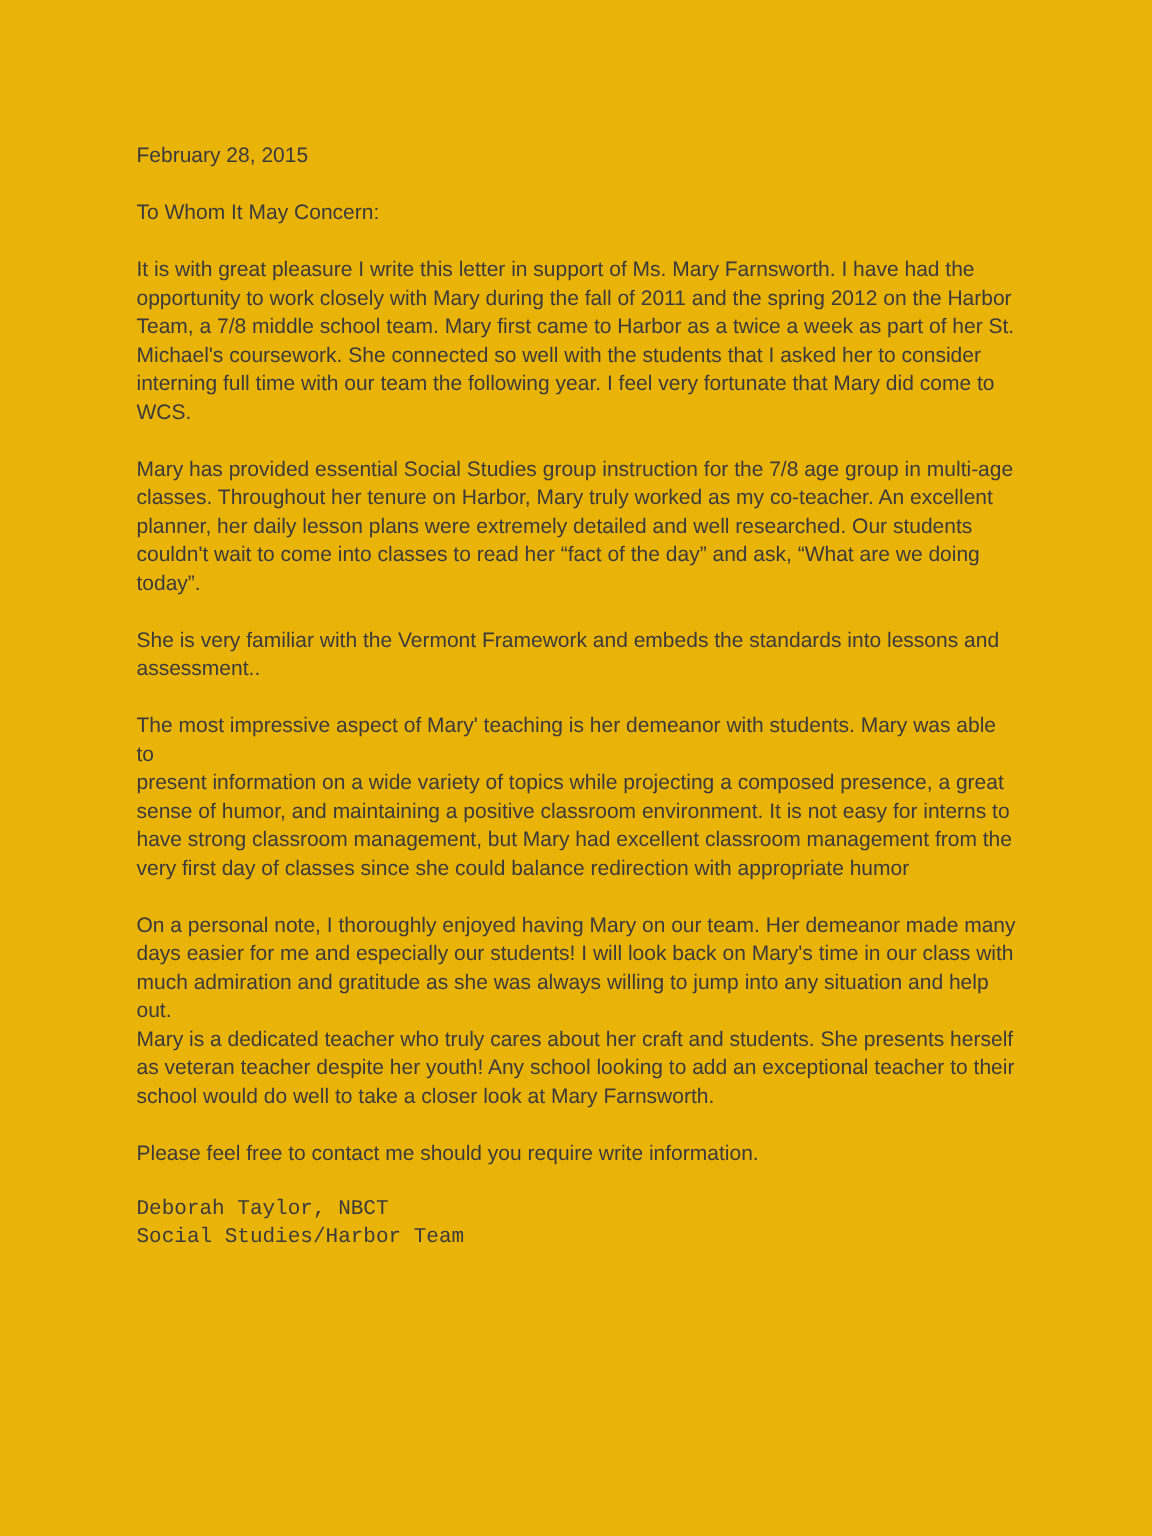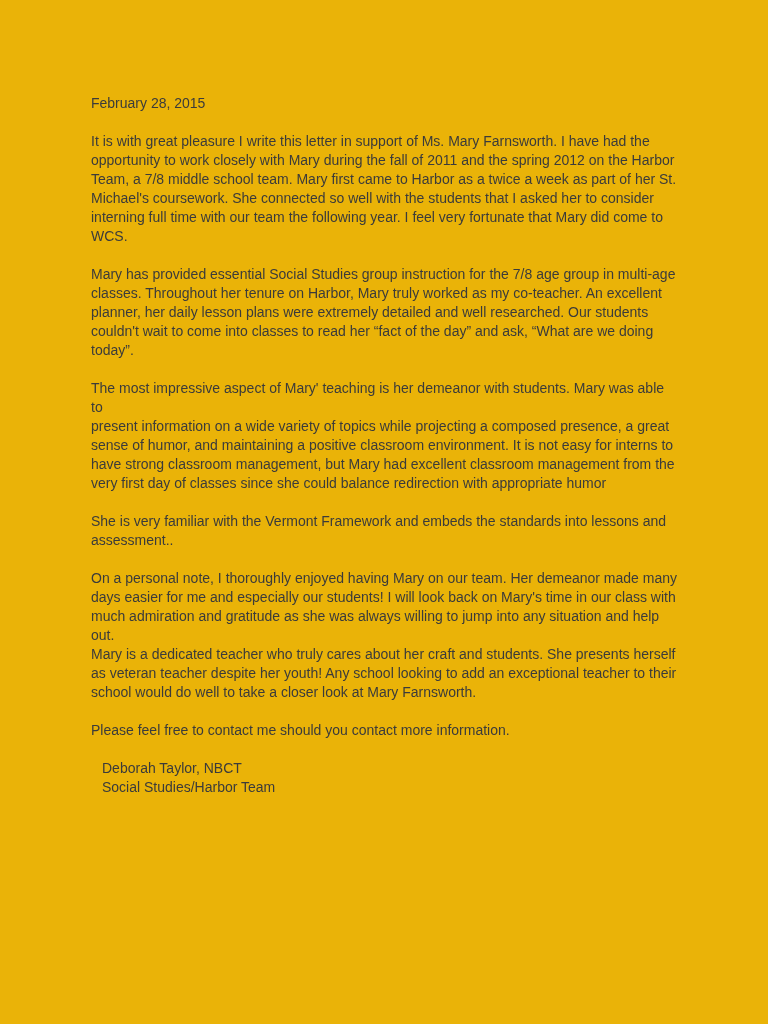--- a/index.html
+++ b/index.html
@@ -23,61 +23,63 @@
     font-size: 14px;
     line-height: 19px;
     color: #3b3b3b;
     -webkit-font-smoothing: antialiased;
   }
   .block {
     margin: 0 0 19px 0;
     white-space: pre-line;
   }
   .sig-block {
-    margin: 11px;
+    margin: 0;
     white-space: pre-line;
+    font-family: Liberation Mono, monospace;
   }
 </style>
 </head>
 <body>
 
 <div class="page">
   <div class="letter-content">
 
     <div class="block">February 28, 2015</div>
 
+    <div class="block">To Whom It May Concern:</div>
 
     <div class="block">It is with great pleasure I write this letter in support of Ms. Mary Farnsworth. I have had the
 opportunity to work closely with Mary during the fall of 2011 and the spring 2012 on the Harbor
 Team, a 7/8 middle school team. Mary first came to Harbor as a twice a week as part of her St.
 Michael's coursework. She connected so well with the students that I asked her to consider
 interning full time with our team the following year. I feel very fortunate that Mary did come to
 WCS.</div>
 
     <div class="block">Mary has provided essential Social Studies group instruction for the 7/8 age group in multi-age
 classes. Throughout her tenure on Harbor, Mary truly worked as my co-teacher. An excellent
 planner, her daily lesson plans were extremely detailed and well researched. Our students
 couldn't wait to come into classes to read her “fact of the day” and ask, “What are we doing
 today”.</div>
 
+    <div class="block">She is very familiar with the Vermont Framework and embeds the standards into lessons and
+assessment..</div>
+
     <div class="block">The most impressive aspect of Mary' teaching is her demeanor with students. Mary was able to
 present information on a wide variety of topics while projecting a composed presence, a great
 sense of humor, and maintaining a positive classroom environment. It is not easy for interns to
 have strong classroom management, but Mary had excellent classroom management from the
 very first day of classes since she could balance redirection with appropriate humor</div>
-
-    <div class="block">She is very familiar with the Vermont Framework and embeds the standards into lessons and
-assessment..</div>
 
     <div class="block">On a personal note, I thoroughly enjoyed having Mary on our team. Her demeanor made many
 days easier for me and especially our students! I will look back on Mary's time in our class with
 much admiration and gratitude as she was always willing to jump into any situation and help out.
 Mary is a dedicated teacher who truly cares about her craft and students. She presents herself
 as veteran teacher despite her youth! Any school looking to add an exceptional teacher to their
 school would do well to take a closer look at Mary Farnsworth.</div>
 
-    <div class="block">Please feel free to contact me should you contact more information.</div>
+    <div class="block">Please feel free to contact me should you require write information.</div>
 
     <div class="sig-block">Deborah Taylor, NBCT
 Social Studies/Harbor Team</div>
 
   </div>
 </div>
 
 </body></html>

